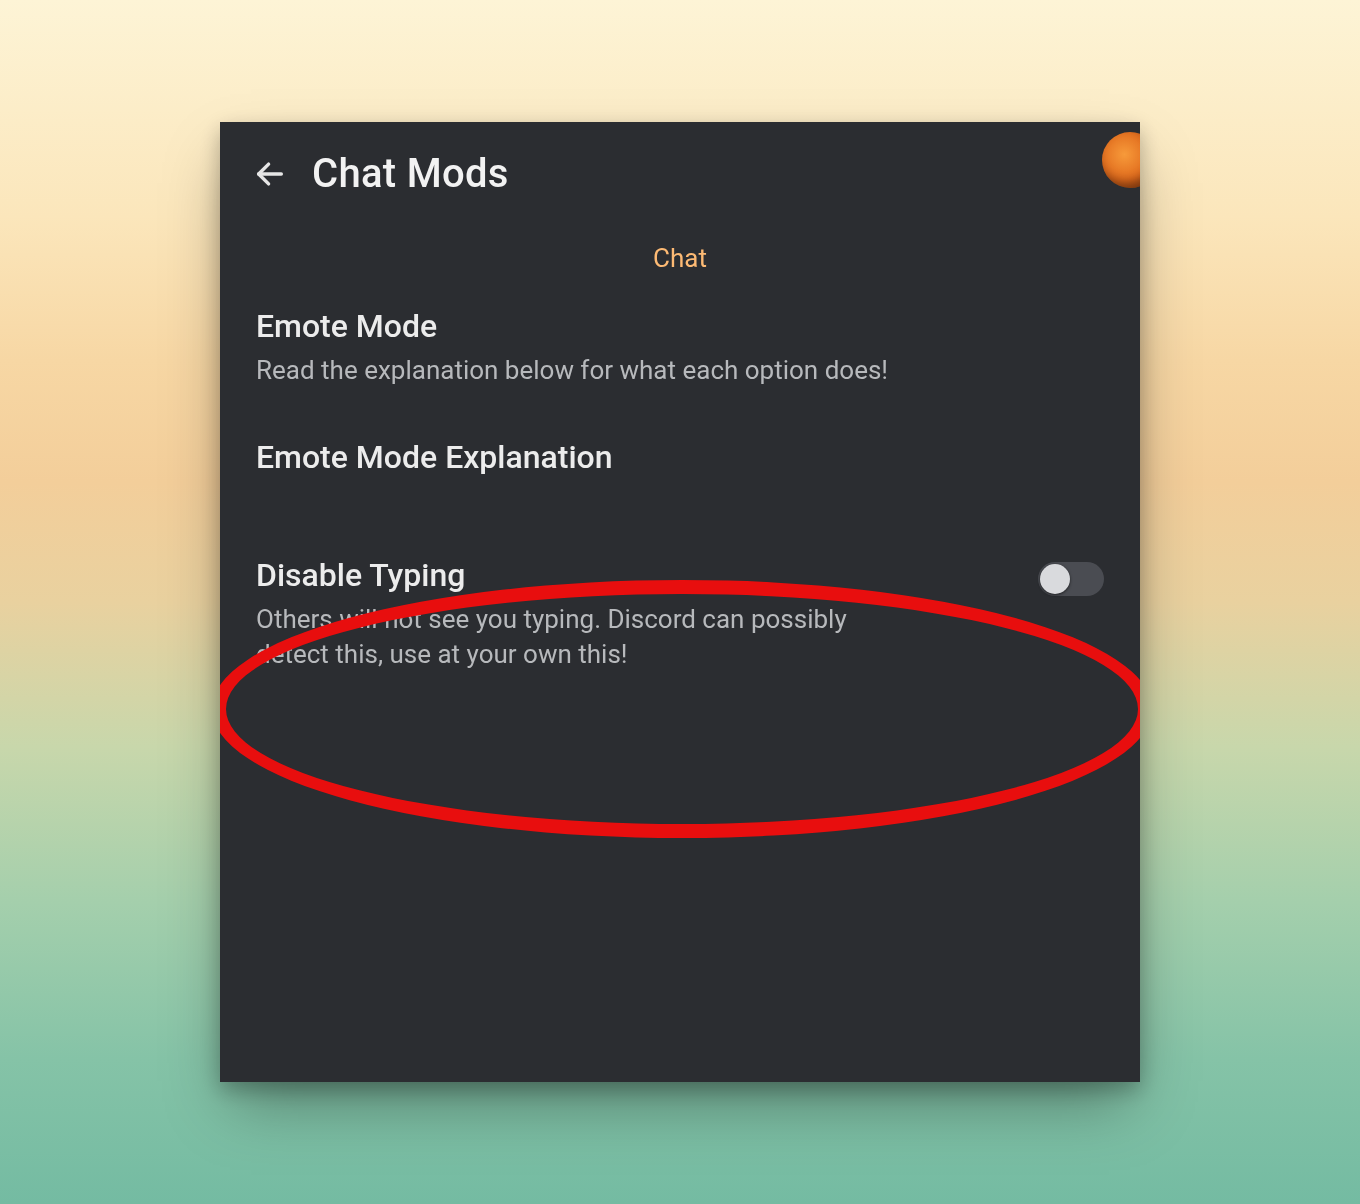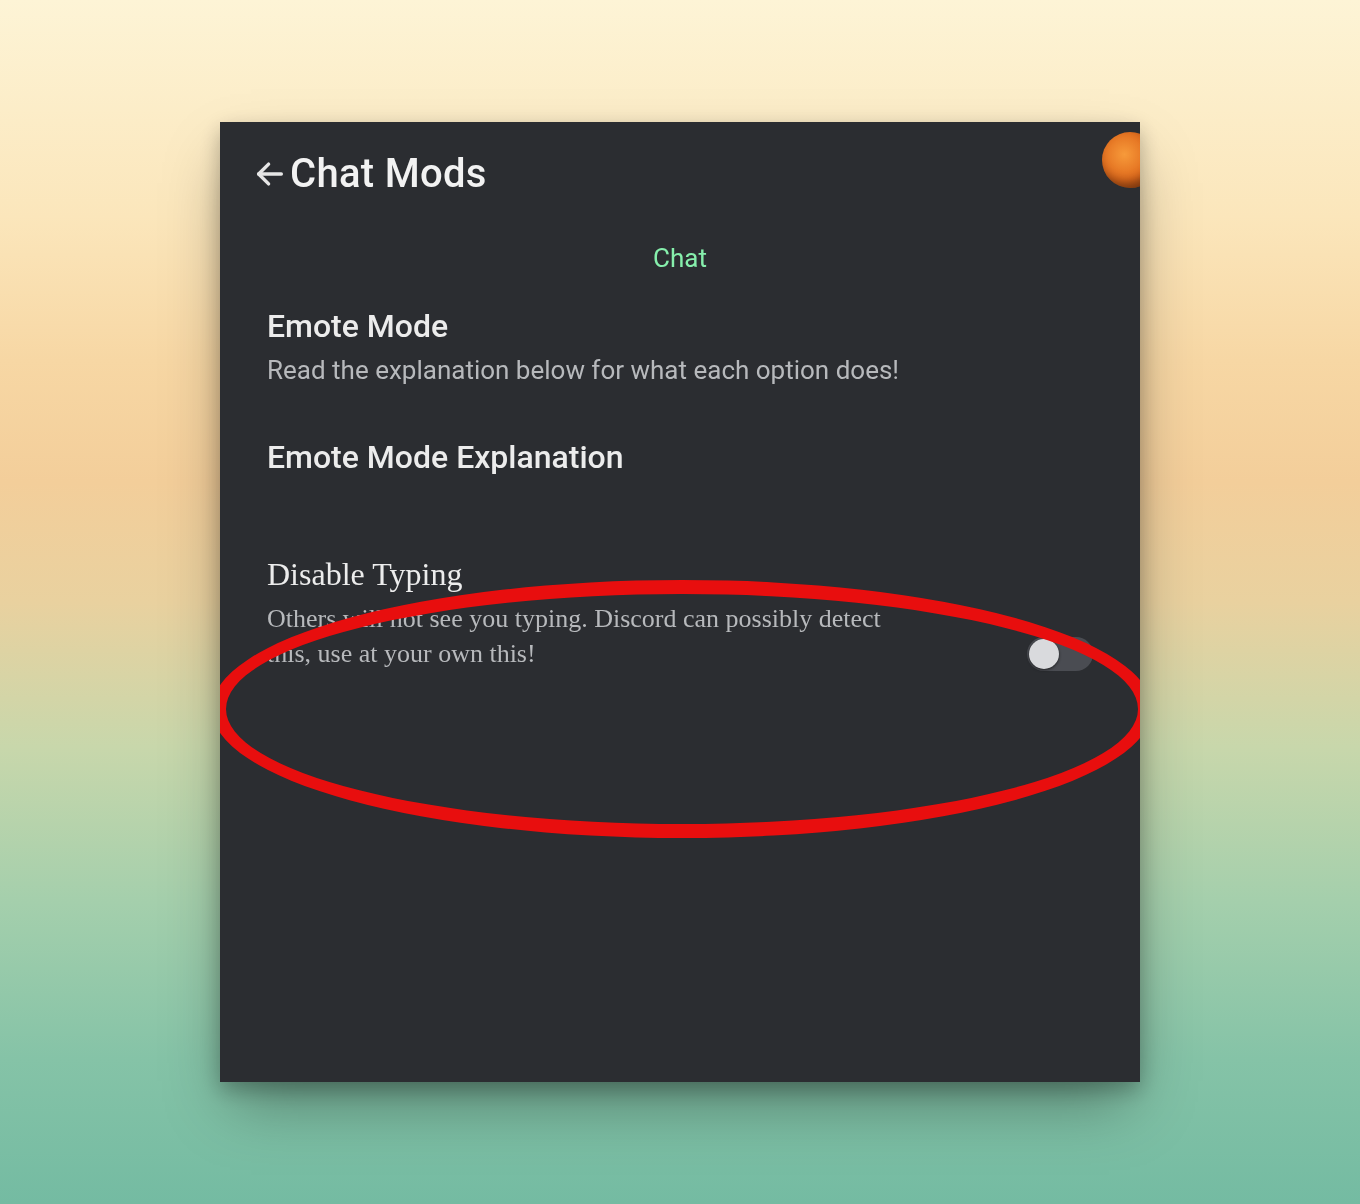--- a/index.html
+++ b/index.html
@@ -39,20 +39,21 @@
       0 30px 60px -10px rgba(0,0,0,0.35),
       0 8px 20px rgba(0,0,0,0.25);
     overflow: hidden;
     position: relative;
     filter: blur(0.5px); 
   }
 
   .titlebar {
     display: flex;
     align-items: center;
+    gap: 22px;
     padding: 28px 30px 10px 30px;
     position: relative;
     text-align: right;
   }
 
   .back-icon {
     color: #e6e6e6;
     display: inline-flex;
     align-items: center;
     justify-content: center;
@@ -74,28 +75,28 @@
     top: 10px;
     width: 56px;
     height: 56px;
     border-radius: 50%;
     background: radial-gradient(circle at 40% 40%, #f79a3a 0%, #e06a1c 55%, #9a3f12 100%);
     box-shadow: inset -4px -6px 10px rgba(0,0,0,0.35);
   }
 
   .section-label {
     text-align: center;
-    color: #86efac;
+    color: #fdba74;
     font-size: 26px;
     font-weight: 400;
     margin-top: 36px;
   }
 
   .list {
-    padding: 0 41px;
+    padding: 0 30px;
   }
 
   .item {
     padding: 34px 6px 22px 6px;
   }
 
   .item-title {
     color: #ececec;
     font-size: 32px;
     font-weight: 500;
@@ -107,23 +108,22 @@
     font-size: 26px;
     line-height: 1.35;
     font-weight: 400;
     max-width: 780px;
     margin-top: 8px;
   }
 
   .item.with-toggle {
     display: flex;
     justify-content: space-between;
-    align-items: flex-end;
+    align-items: flex-start;
     gap: 24px;
-    font-family: Liberation Serif, serif;
   }
   .item.with-toggle .text-col { flex: 1; }
 
   .toggle {
     width: 66px;
     height: 34px;
     border-radius: 17px;
     background: #4a4c52;
     position: relative;
     flex: 0 0 auto;

